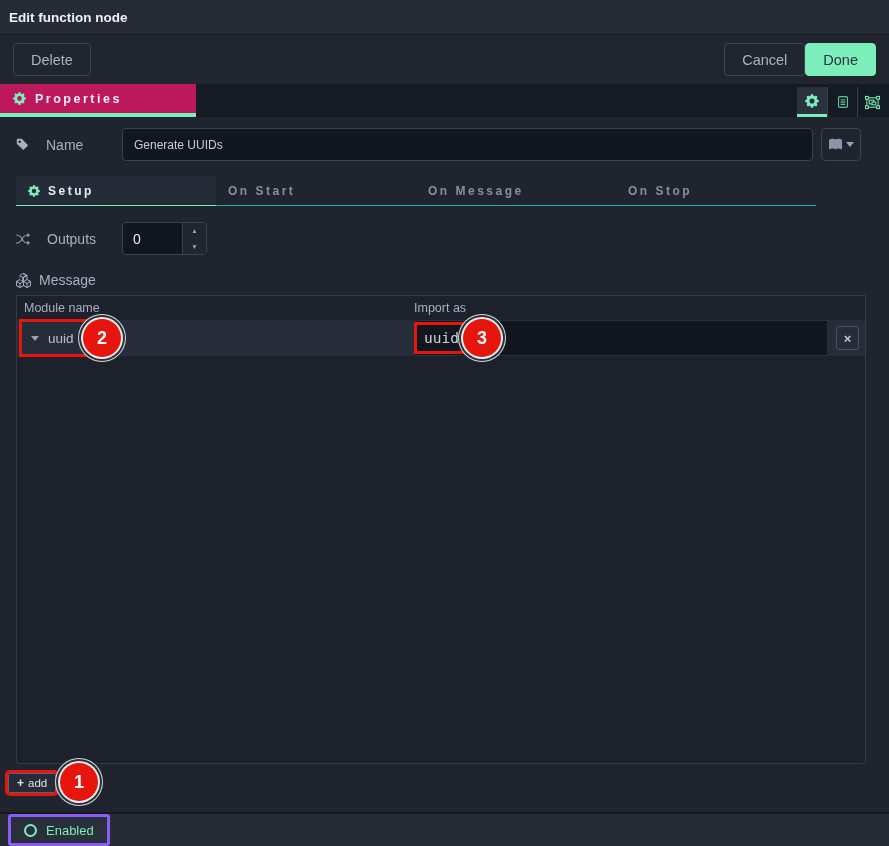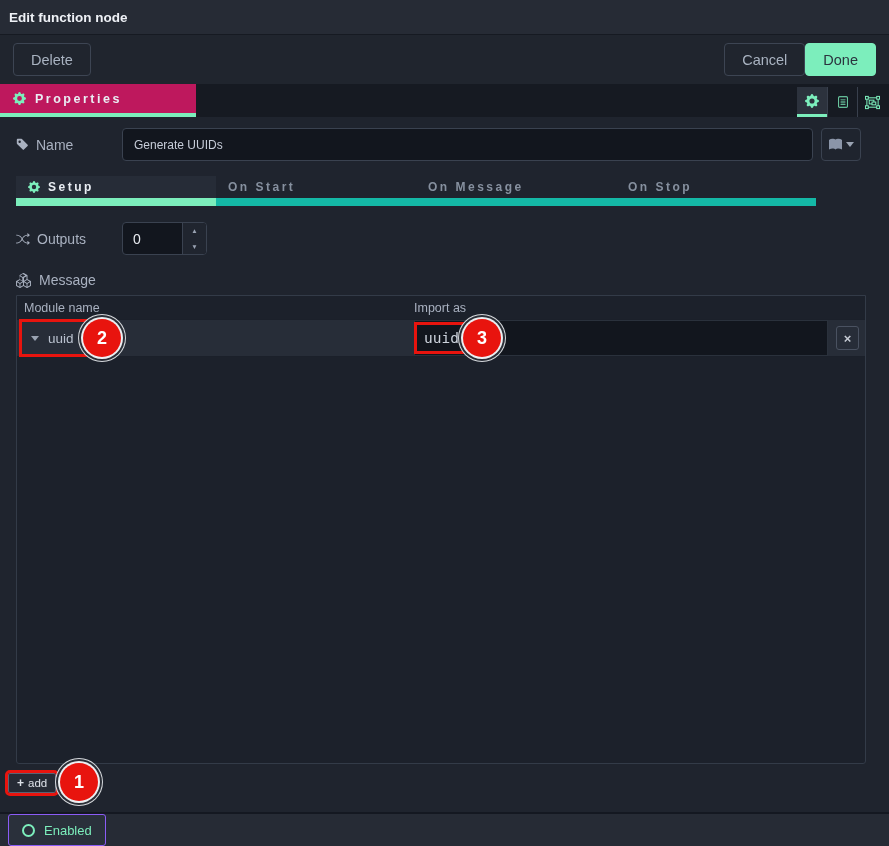--- a/index.html
+++ b/index.html
@@ -49,40 +49,40 @@
     cursor: pointer;
   }
   .icon-btn + .icon-btn { border-left: 1px solid #39404d; }
   .icon-btn.active { background: #2c323d; border-bottom: 3px solid #7ceebc; }
 
   
   .content { height: 695px; background: #1f242e; position: relative; }
 
   .row-name { display: flex; align-items: center; margin: 11px 28px 0 16px; height: 33px; }
   .field-label {
-    width: 106px; display: flex; align-items: center; gap: 7px;
+    width: 106px; display: flex; align-items: center; gap: 17px;
     color: #a9b1c0; font-size: 14px; flex: none;
   }
   .text-input {
     flex: 1; height: 33px; background: #12161e;
     border: 1px solid #3a4250; border-radius: 4px;
     color: #c7cdd9; font-size: 12px;
     display: flex; align-items: center; padding: 0 11px;
   }
   .lib-btn {
     width: 40px; height: 33px; margin-left: 8px; flex: none;
     border: 1px solid #3a4250; border-radius: 4px;
     display: flex; align-items: center; justify-content: center; gap: 4px;
     cursor: pointer;
   }
 
   .functabs { display: flex; margin: 15px 0 0 16px; width: 800px; height: 30px; }
   .functab {
     width: 200px; display: flex; align-items: center; gap: 8px; padding-left: 12px;
-    border-bottom: 8px solid #14b8a6;
+    border-bottom: 1px solid #14b8a6;
     color: #86909f; font-weight: bold; font-size: 12px; letter-spacing: 2.5px;
     cursor: pointer;
   }
   .functab.active { background: #262c37; border-bottom-color: #7ceebc; color: #e9edf3; }
 
   .row-outputs { display: flex; align-items: center; margin: 16px 16px 0 16px; height: 33px; }
   .spinner {
     width: 85px; height: 33px; background: #12161e;
     border: 1px solid #3a4250; border-radius: 4px;
     display: flex; overflow: hidden;
@@ -155,21 +155,21 @@
   .add-plus { font-weight: bold; font-size: 12px; }
 
   
   .footer {
     position: absolute; left: 0; right: 0; bottom: 0; height: 34px;
     background: #262b35; border-top: 2px solid #141821;
     display: flex; align-items: center; padding: 0 8px;
   }
   .enabled-btn {
     height: 32px; padding: 0 13px;
-    border: 1px solid #8b5cf6; border-radius: 3px; background: #2a303b;
+    border: 3px solid #8b5cf6; border-radius: 3px; background: #2a303b;
     color: #7ceebc; font-size: 13px;
     display: inline-flex; align-items: center; gap: 9px; cursor: pointer;
   }
   .enabled-circle { width: 13px; height: 13px; border: 2px solid #7ceebc; border-radius: 50%; }
 
   
   .ann-circle {
     position: absolute; width: 38px; height: 38px; border-radius: 50%;
     background: #e8140e; color: #ffffff; font-weight: bold; font-size: 18px;
     display: flex; align-items: center; justify-content: center;

